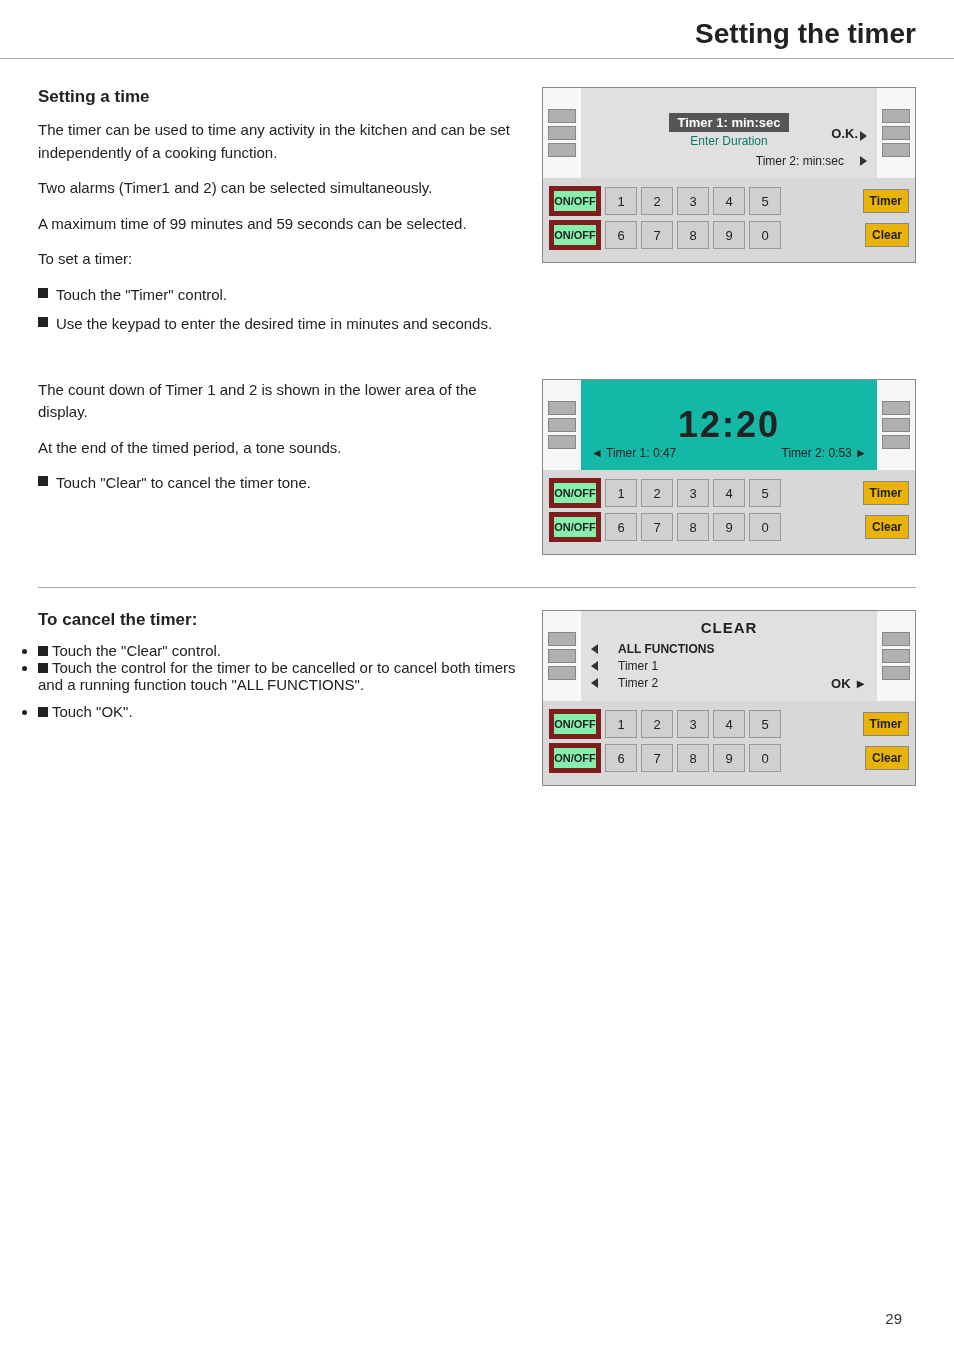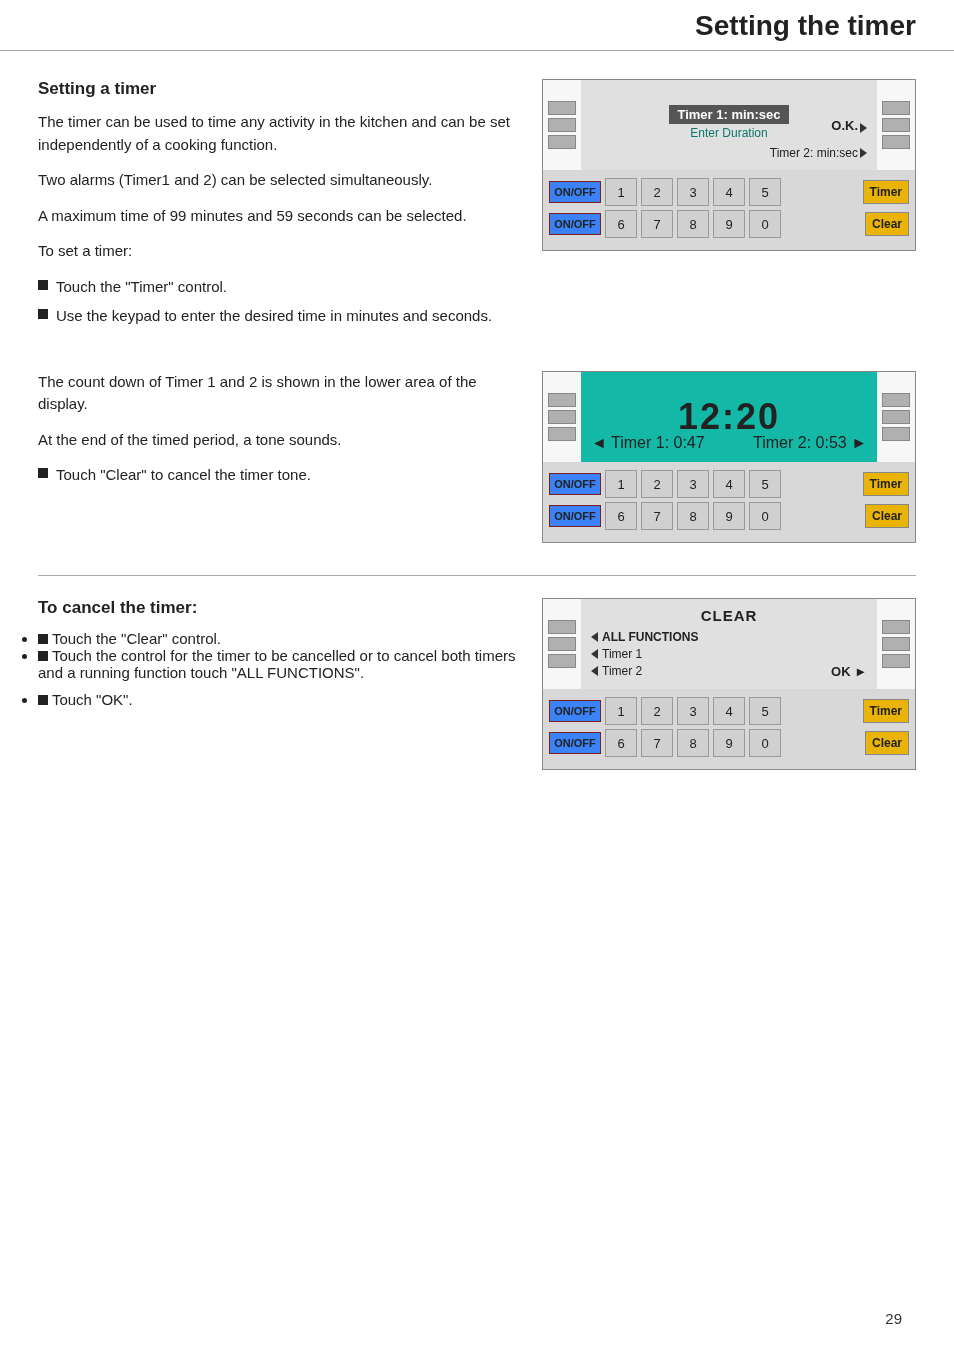--- a/index.html
+++ b/index.html
@@ -10,21 +10,21 @@
       min-height: 1351px;
       position: relative;
       font-size: 15px;
       color: #222;
     }
 
     
     .page-title-bar {
       display: flex;
       justify-content: flex-end;
-      padding: 10px 38px 8px 38px;
+      padding: 18px 38px 8px 38px;
       border-bottom: 1.5px solid #aaa;
     }
     .page-title {
       font-size: 28px;
       font-weight: bold;
       color: #222;
     }
 
     
     .content {
@@ -158,21 +158,21 @@
       gap: 2px;
     }
     .timer2-label {
       position: absolute;
       right: 10px;
       bottom: 10px;
       font-size: 12px;
       color: #222;
       display: flex;
       align-items: center;
-      gap: 2px;
+      gap: 16px;
     }
 
     
     .timer-display-2 {
       background: #14b8a6;
       min-height: 95px;
       display: flex;
       flex-direction: column;
       align-items: center;
       justify-content: center;
@@ -187,21 +187,21 @@
       letter-spacing: 2px;
     }
     .timer-row-sub {
       width: 100%;
       display: flex;
       justify-content: space-between;
       position: absolute;
       bottom: 10px;
       left: 0;
       padding: 0 10px;
-      font-size: 16px;
+      font-size: 12px;
       gap: 25px;
     }
 
     
     .timer-display-3 {
       background: #e0e0e0;
       min-height: 95px;
       display: flex;
       flex-direction: column;
       align-items: flex-start;
@@ -214,21 +214,21 @@
       width: 100%;
       text-align: center;
       font-weight: bold;
       font-size: 15px;
       margin-bottom: 6px;
       letter-spacing: 1px;
     }
     .menu-item {
       display: flex;
       align-items: center;
-      gap: 4px;
+      gap: 20px;
       margin-bottom: 3px;
       font-size: 12px;
     }
     .arrow-left {
       display: inline-block;
       width: 0;
       height: 0;
       border-top: 5px solid transparent;
       border-bottom: 5px solid transparent;
       border-right: 7px solid #333;
@@ -257,22 +257,22 @@
       background: #d8d8d8;
       padding: 8px 6px;
     }
     .keypad-row {
       display: flex;
       align-items: center;
       gap: 4px;
       margin-bottom: 4px;
     }
     .key-on-off {
-      background: #3b82f6;
-      border: 1px solid #7f1d1d;
+      background: #86efac;
+      border: 5px solid #7f1d1d;
       font-size: 11px;
       font-weight: bold;
       padding: 4px 0;
       min-width: 52px;
       text-align: center;
       cursor: pointer;
     }
     .key-num {
       background: #d0d0d0;
       border: 1px solid #999;
@@ -326,21 +326,21 @@
 <body>
 
 <div class="page-title-bar">
   <span class="page-title">Setting the timer</span>
 </div>
 
 <div class="content">
 
   <div class="section-block">
     <div class="section-text">
-      <div class="section-heading">Setting a timer</div>
+      <div class="section-heading">Setting a time</div>
       <p>The timer can be used to time any activity in the kitchen and can be set independently of a cooking function.</p>
       <p>Two alarms (Timer1 and 2) can be selected simultaneously.</p>
       <p>A maximum time of 99 minutes and 59 seconds can be selected.</p>
       <p>To set a timer:</p>
       <ul>
         <li>
           <span class="bullet-square"></span>
           <span>Touch the "Timer" control.</span>
         </li>
         <li>

